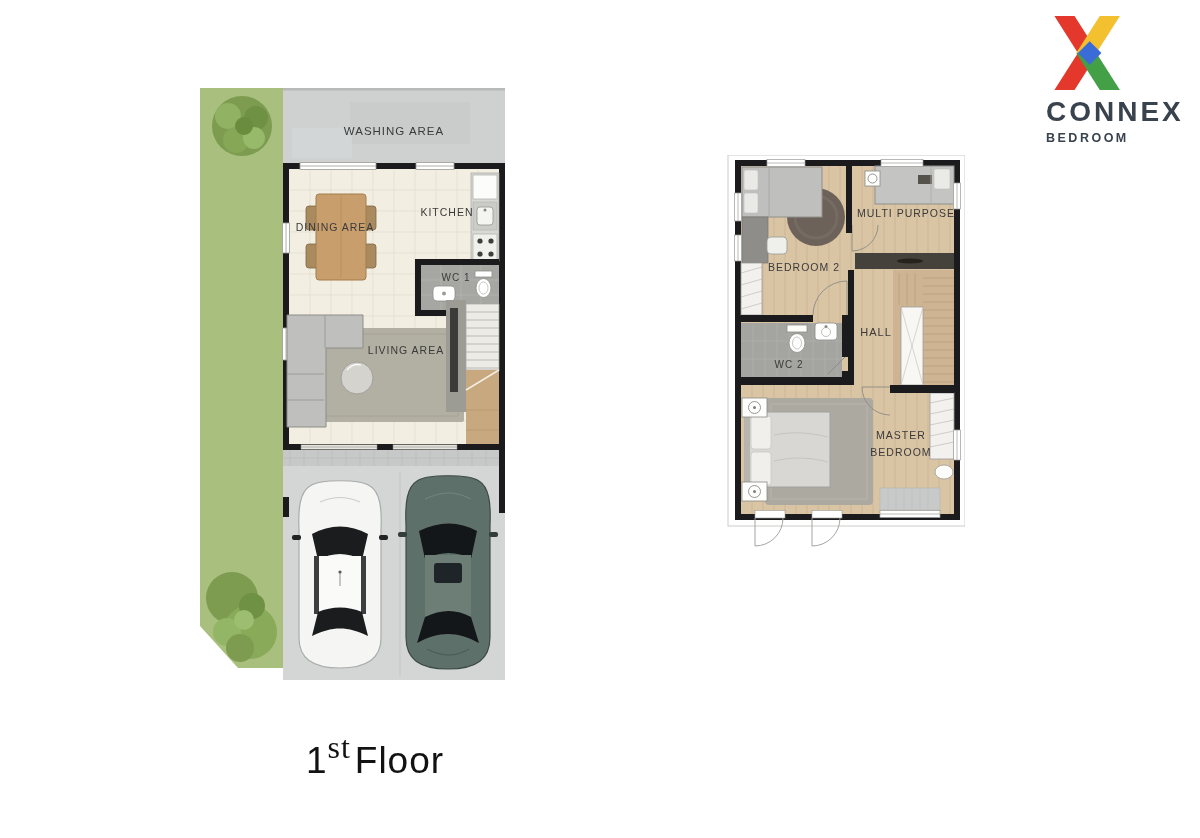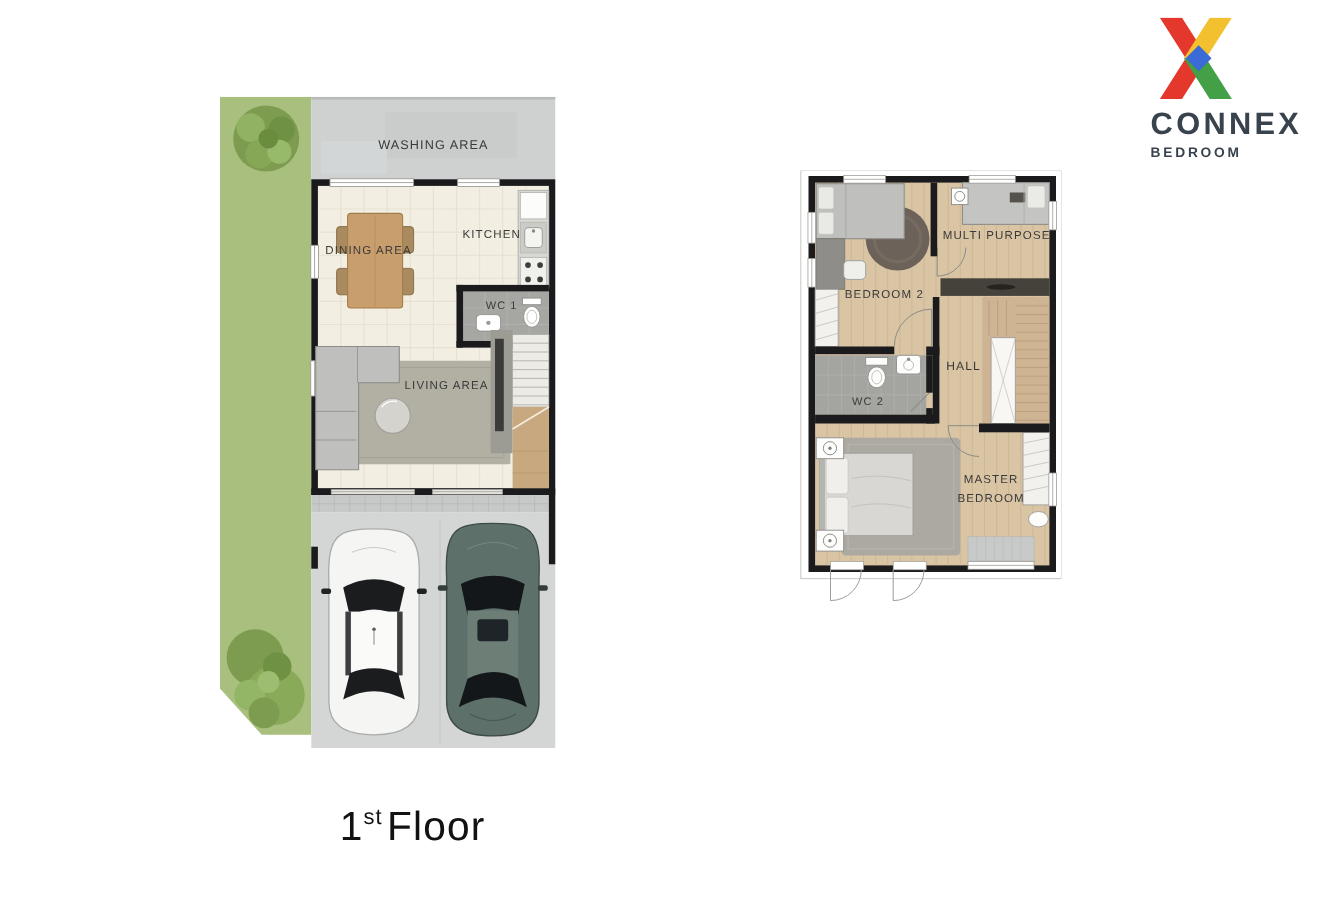--- a/index.html
+++ b/index.html
@@ -3,21 +3,21 @@
 <meta charset="utf-8">
 <style>
   html,body{margin:0;padding:0;background:#ffffff;}
   #canvas{position:relative;width:1200px;height:838px;background:#ffffff;overflow:hidden;
           font-family:"Liberation Sans", sans-serif;}
   .abs{position:absolute;}
   svg text{font-family:"Liberation Sans", sans-serif;}
   .plan-label{font-size:10.5px;letter-spacing:1px;fill:#3a3a3a;}
   .caption{position:absolute;width:220px;text-align:center;color:#121212;
            font-size:37px;letter-spacing:1px;white-space:nowrap;}
-  .caption sup{font-size:20px;position:relative;top:-2px;margin-right:4px;}
+  .caption sup{font-size:32px;position:relative;top:-2px;margin-right:4px;font-family:Liberation Serif, serif;}
   .logo{position:absolute;left:1046px;top:16px;width:148px;text-align:left;}
   .logo .brand{font-size:28px;font-weight:bold;letter-spacing:3px;color:#39434d;margin-top:2px;}
   .logo .tagline{font-size:12.5px;font-weight:bold;letter-spacing:2.5px;color:#39434d;margin-top:3px;}
 </style>
 </head>
 <body>
 
 <div id="canvas">
 
   <svg class="abs" style="left:200px;top:88px" width="305" height="592" viewBox="0 0 305 592">

